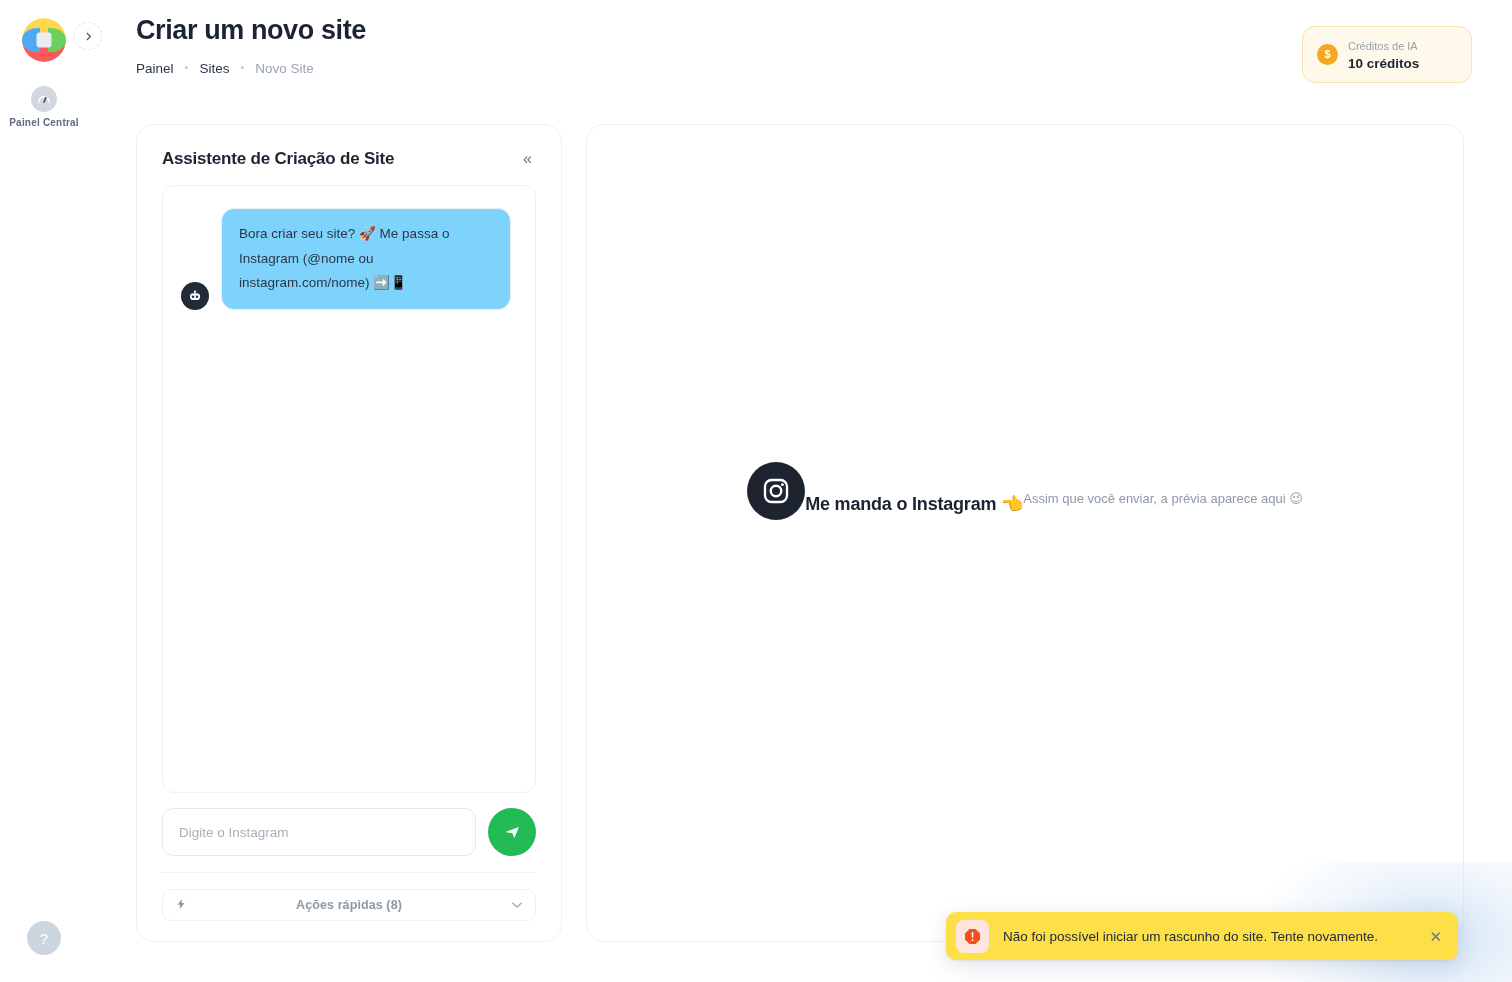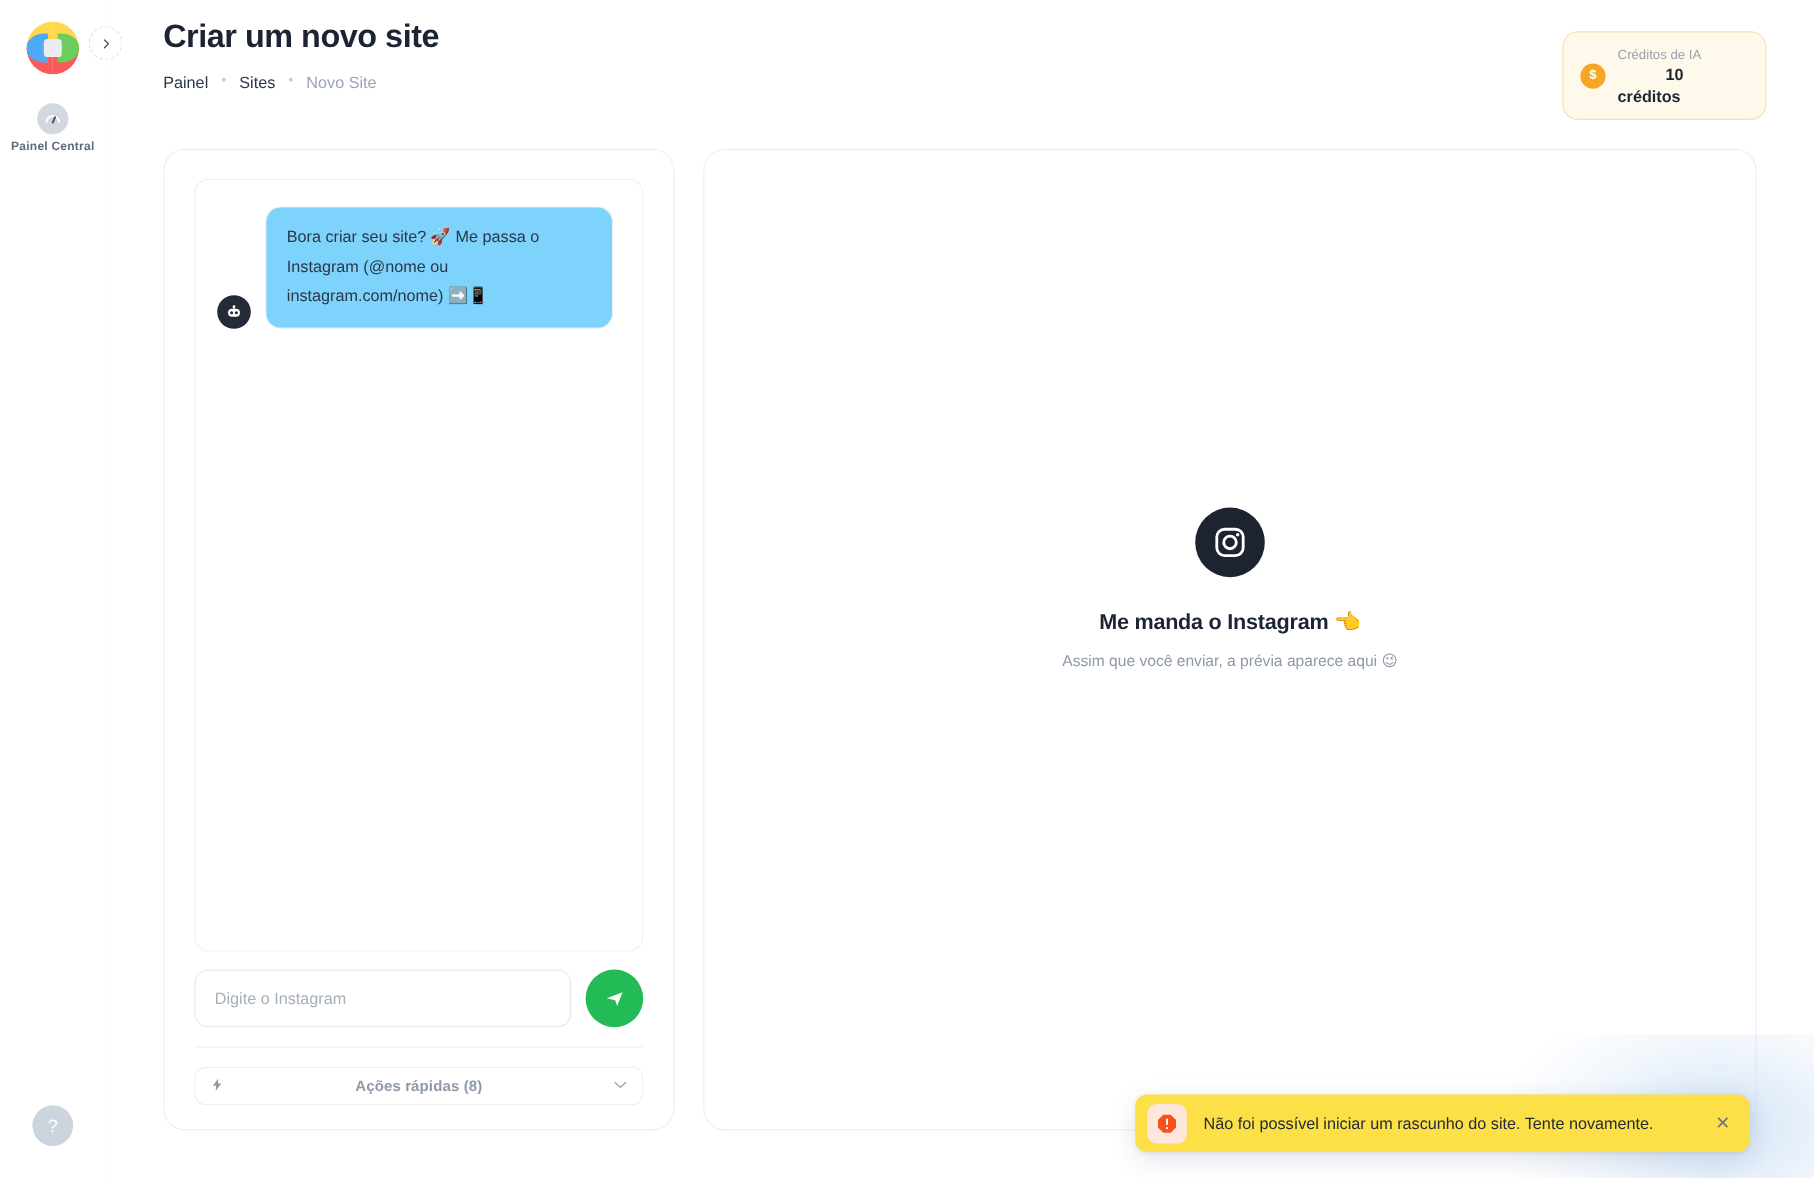--- a/index.html
+++ b/index.html
@@ -159,21 +159,21 @@
     width: 21px; height: 21px;
     border-radius: 50%;
     background: #f5a623;
     color: #fff;
     font-size: 11px;
     font-weight: 700;
     display: flex; align-items: center; justify-content: center;
     flex: 0 0 auto;
   }
   .credits-label { font-size: 11px; color: #9aa0a8; line-height: 1.35; }
-  .credits-value { font-size: 13.5px; font-weight: 700; color: #1c2434; line-height: 1.3; margin-left: 40px; }
+  .credits-value { font-size: 13.5px; font-weight: 700; color: #1c2434; line-height: 1.3; }
 
   
   .assistant-panel {
     position: absolute;
     left: 136px; top: 124px;
     width: 426px; height: 818px;
     background: #ffffff;
     border: 1px solid #edf0f3;
     border-radius: 18px;
     padding: 24px 25px 20px 25px;
@@ -284,21 +284,21 @@
     left: 586px; top: 124px;
     width: 878px; height: 818px;
     background: #ffffff;
     border: 1px solid #edf0f3;
     border-radius: 18px;
     display: flex; align-items: center; justify-content: center;
     overflow: hidden;
   }
   .preview-empty {
     margin-top: -84px;
-    display: flex; flex-direction: column; align-items: center;
+    display: flex; flex-direction: row; align-items: center;
   }
   .ig-circle {
     width: 58px; height: 58px;
     border-radius: 50%;
     background: #1d242f;
     display: flex; align-items: center; justify-content: center;
   }
   .preview-title {
     margin-top: 26px;
     font-size: 18px;
@@ -408,20 +408,24 @@
     <span class="credits-coin">$</span>
     <span>
       <span class="credits-label">Créditos de IA</span><br>
       <span class="credits-value">10 créditos</span>
     </span>
   </div>
 </header>
 
 <section class="assistant-panel">
 
+  <div class="assistant-head">
+    <h2 class="assistant-title">Assistente de Criação de Site</h2>
+    <span class="panel-collapse">«</span>
+  </div>
 
   <div class="messages">
     <div class="msg-row">
       <span class="bot-avatar">
         <svg width="16" height="16" viewBox="0 0 24 24" aria-hidden="true">
           <rect x="4.5" y="8" width="15" height="10" rx="5" fill="#ffffff"></rect>
           <circle cx="12" cy="5.3" r="1.7" fill="#ffffff"></circle>
           <rect x="11.3" y="5.6" width="1.4" height="3" fill="#ffffff"></rect>
           <circle cx="9" cy="13" r="1.9" fill="#232b38"></circle>
           <circle cx="15" cy="13" r="1.9" fill="#232b38"></circle>

